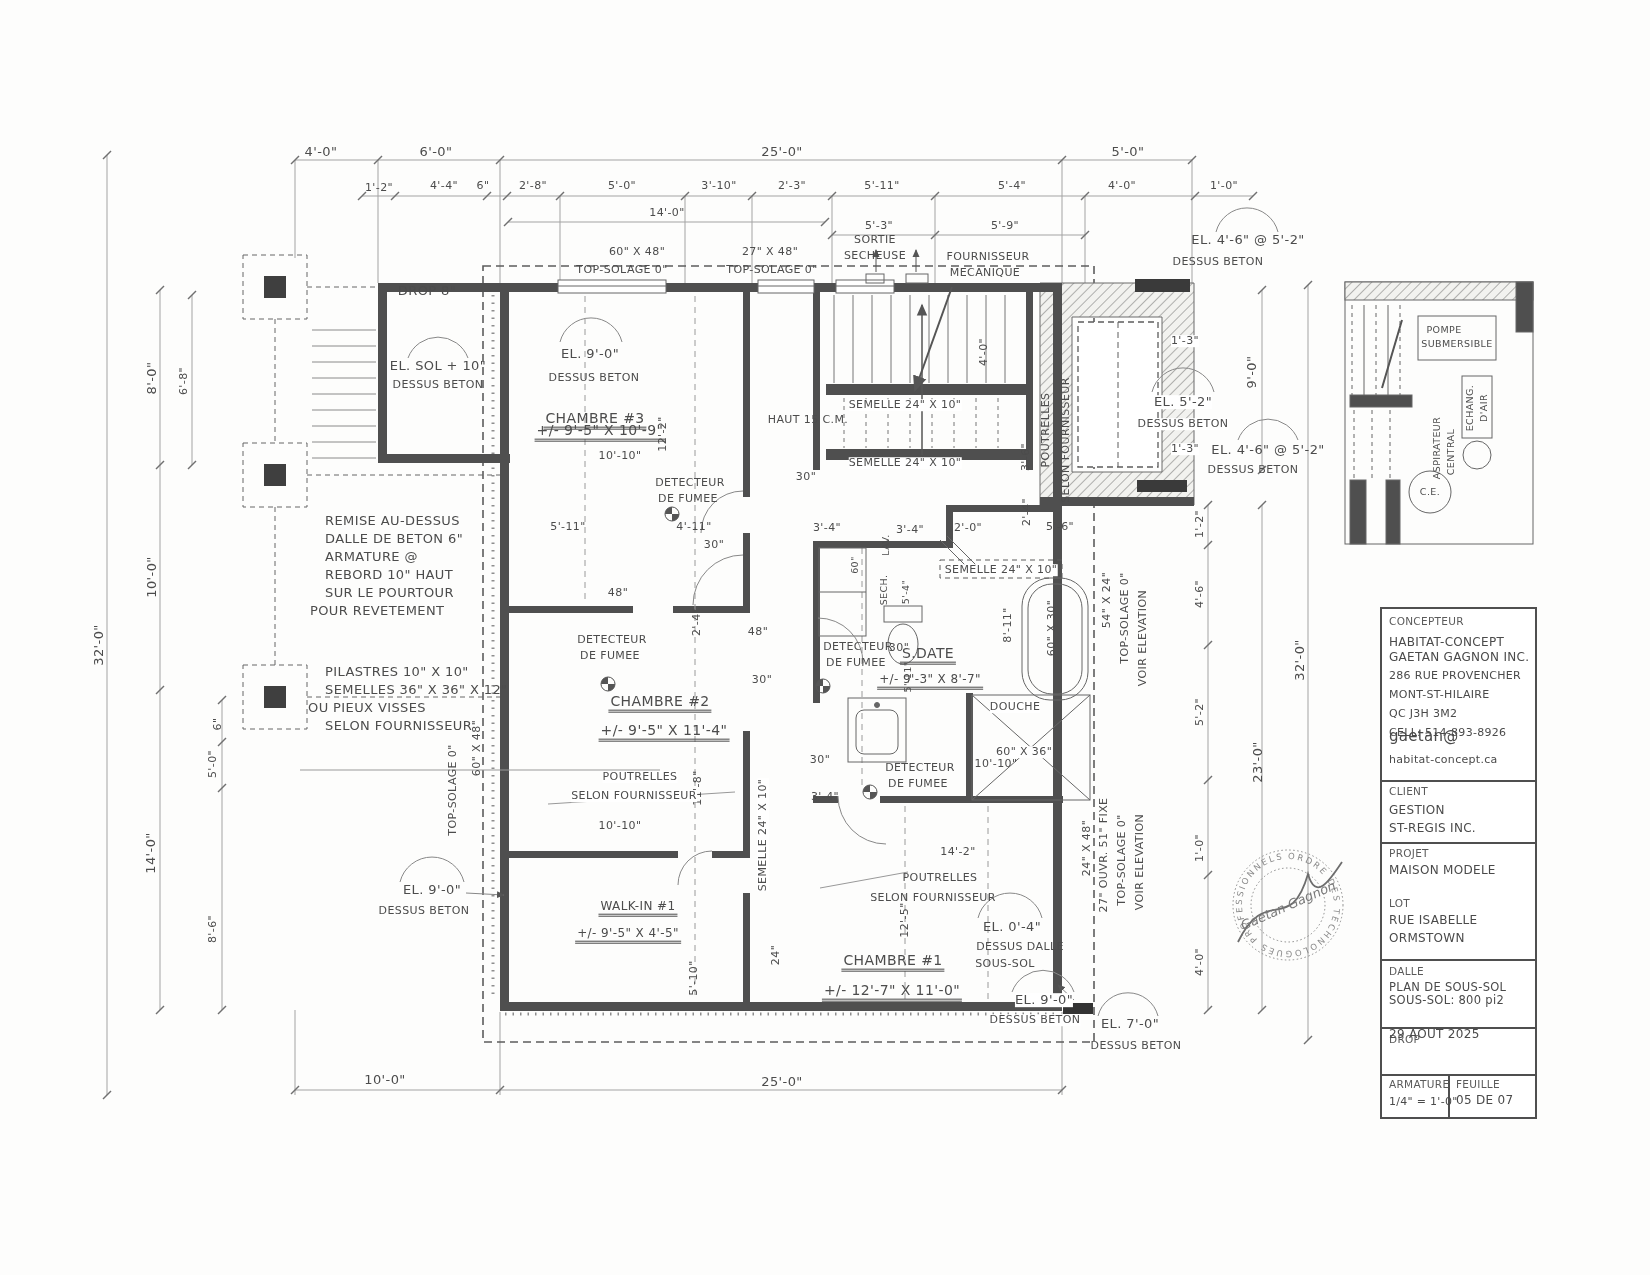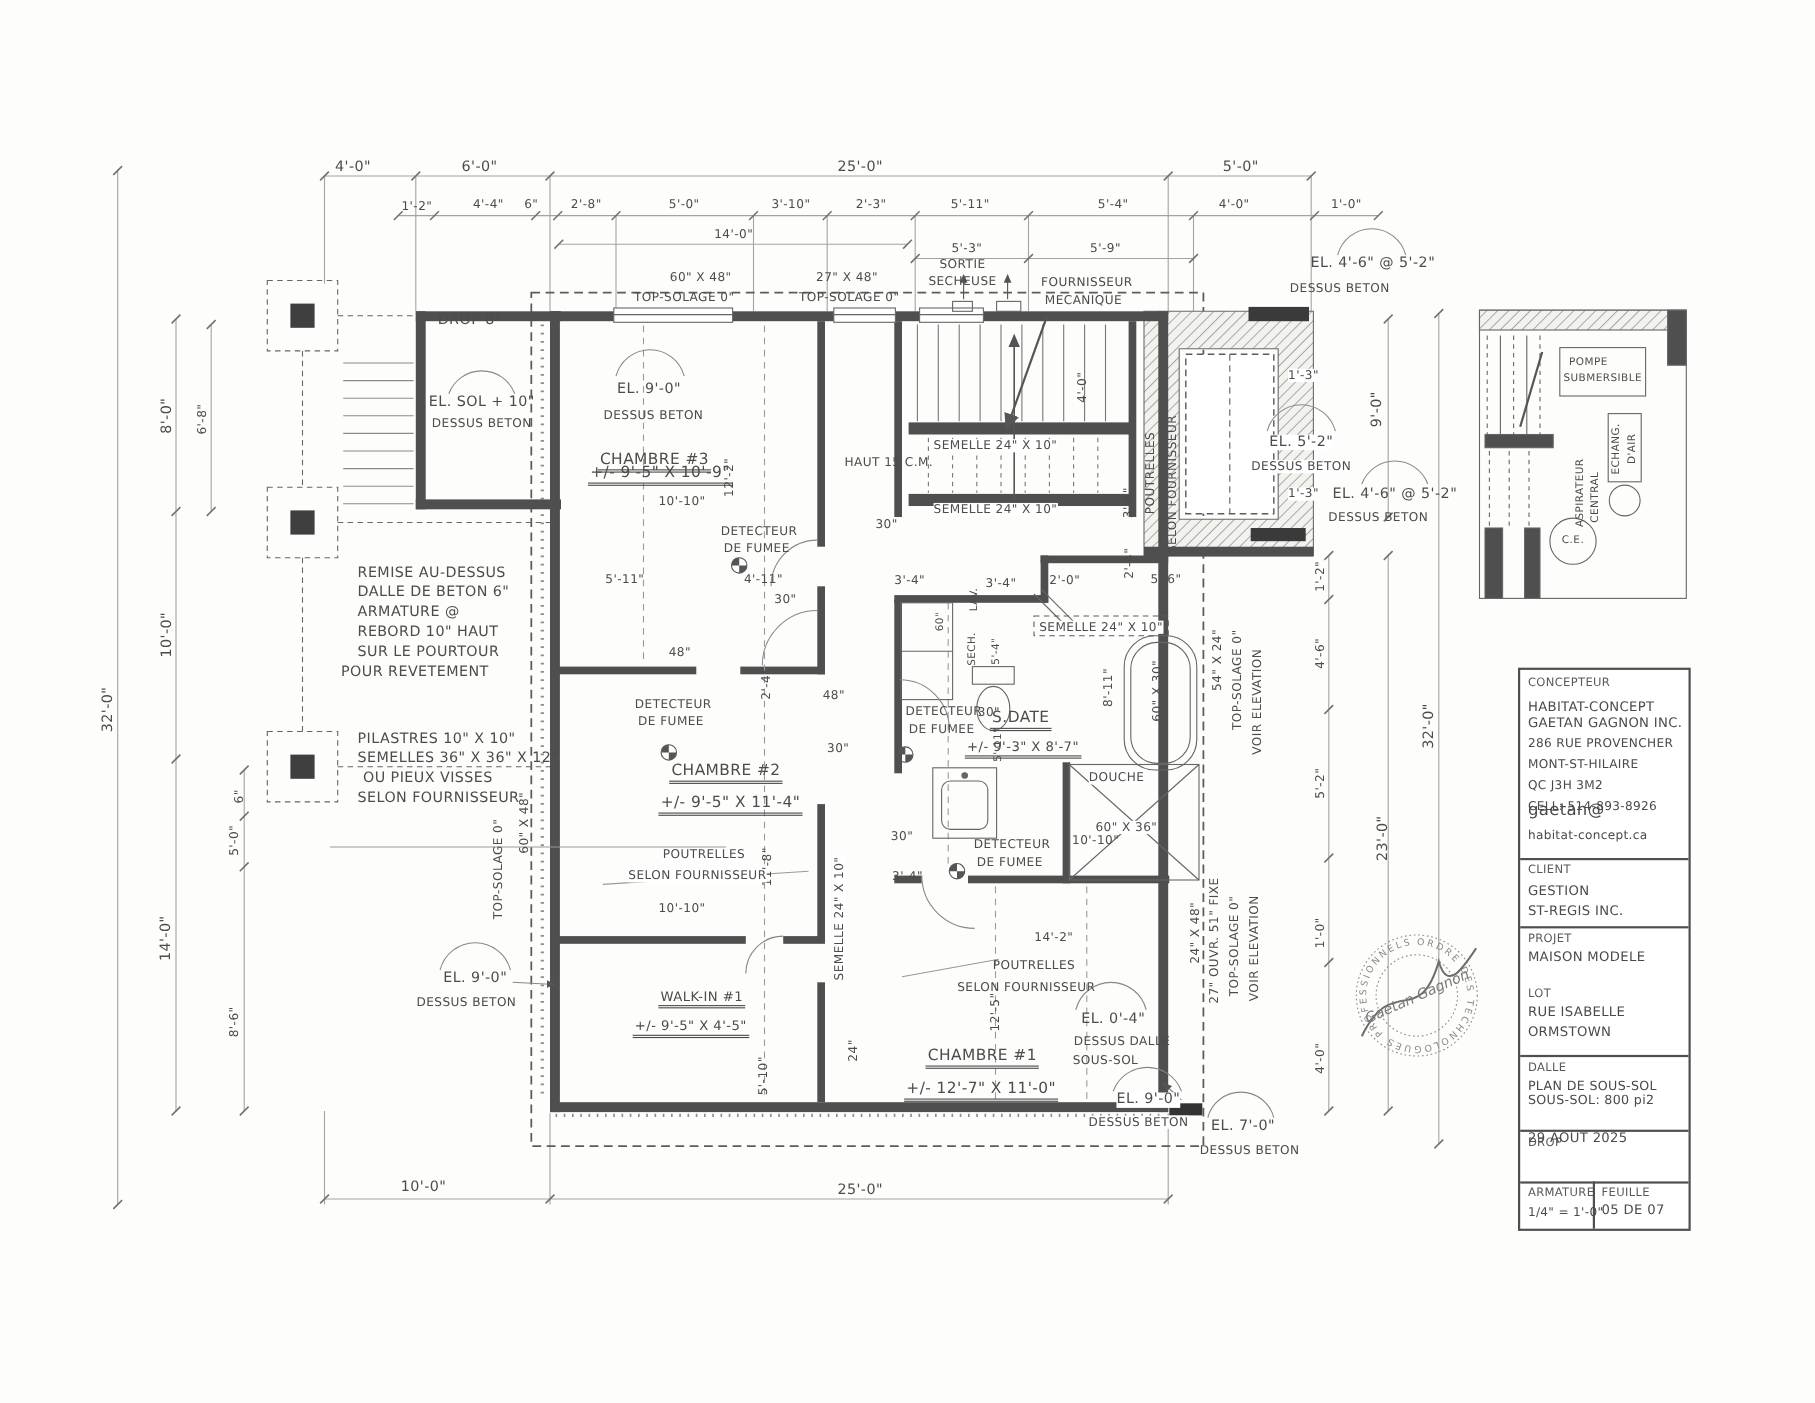--- a/index.html
+++ b/index.html
@@ -379,21 +379,21 @@
 <div class="L" style="left:438px;top:366px">EL. SOL + 10"</div>
 <div class="L s" style="left:438px;top:385px">DESSUS BETON</div>
 <div class="L a" style="left:325px;top:521px">REMISE AU-DESSUS</div>
 <div class="L a" style="left:325px;top:539px">DALLE DE BETON 6"</div>
 <div class="L a" style="left:325px;top:557px">ARMATURE @</div>
 <div class="L a" style="left:325px;top:575px">REBORD 10" HAUT</div>
 <div class="L a" style="left:325px;top:593px">SUR LE POURTOUR</div>
 <div class="L a" style="left:310px;top:611px">POUR REVETEMENT</div>
 <div class="L a" style="left:325px;top:672px">PILASTRES 10" X 10"</div>
 <div class="L a" style="left:325px;top:690px">SEMELLES 36" X 36" X 12"</div>
-<div class="L a" style="left:330px;top:708px">OU PIEUX VISSES</div>
+<div class="L a" style="left:308px;top:708px">OU PIEUX VISSES</div>
 <div class="L a" style="left:325px;top:726px">SELON FOURNISSEUR</div>
 <div class="L v s" style="left:453px;top:790px">TOP-SOLAGE 0"</div>
 <div class="L v s" style="left:477px;top:748px">60" X 48"</div>
 <div class="L" style="left:432px;top:890px">EL. 9'-0"</div>
 <div class="L s" style="left:424px;top:911px">DESSUS BETON</div>
 
 <div class="L" style="left:590px;top:354px">EL. 9'-0"</div>
 <div class="L s" style="left:594px;top:378px">DESSUS BETON</div>
 <div class="L r" style="left:595px;top:420px">CHAMBRE #3</div>
 <div class="L r" style="left:600px;top:432px">+/- 9'-5" X 10'-9"</div>

